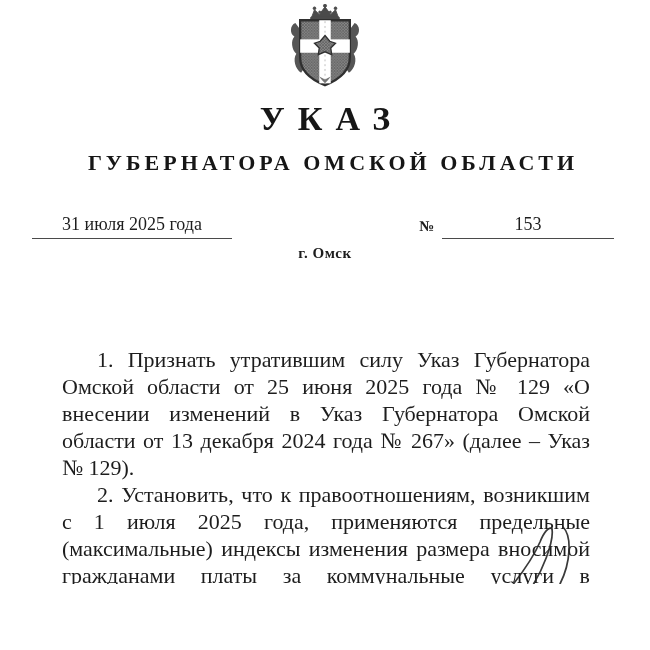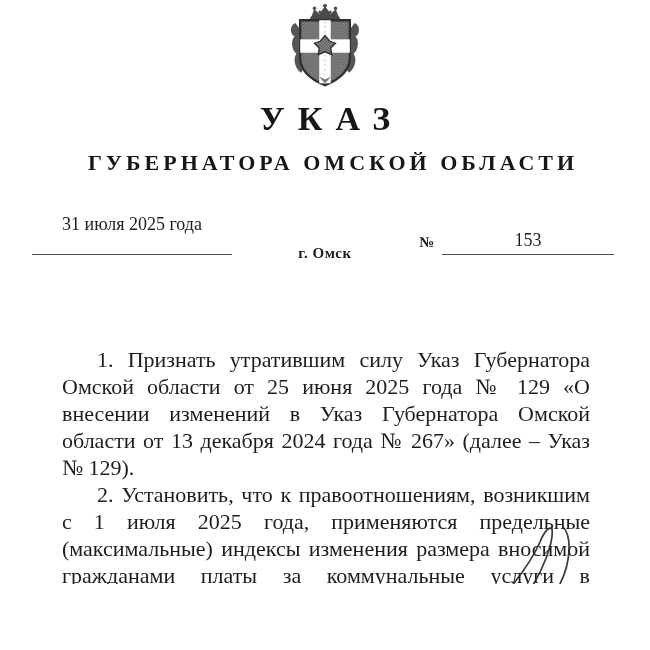--- a/index.html
+++ b/index.html
@@ -50,21 +50,21 @@
     right: 36px;
     display: flex;
     justify-content: space-between;
     align-items: flex-end;
     font-size: 18px;
   }
   .date-block {
     width: 200px;
     text-align: center;
     border-bottom: 1.3px solid #4a4a4a;
-    padding-bottom: 19px;
+    padding-bottom: 3px;
   }
   .number-group {
     display: flex;
     align-items: flex-end;
     gap: 8px;
   }
   .number-label { font-size: 15px; font-weight: bold; padding-bottom: 4px; }
   .number-line {
     width: 172px;
     text-align: center;

